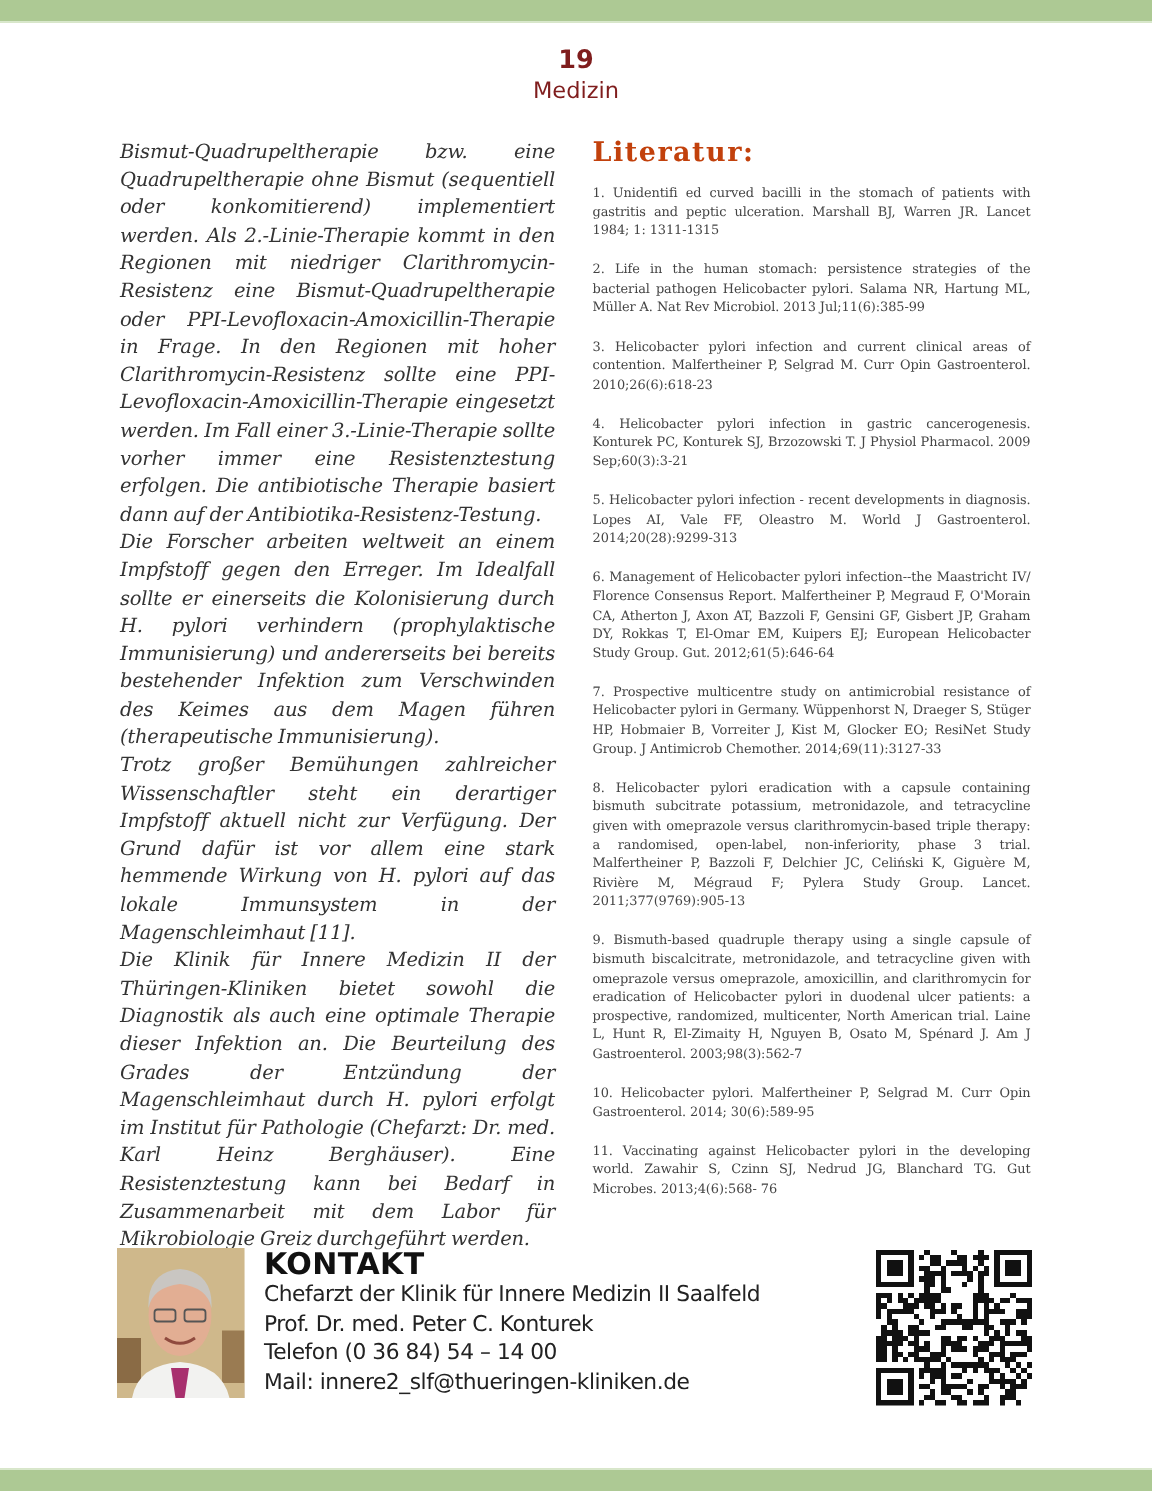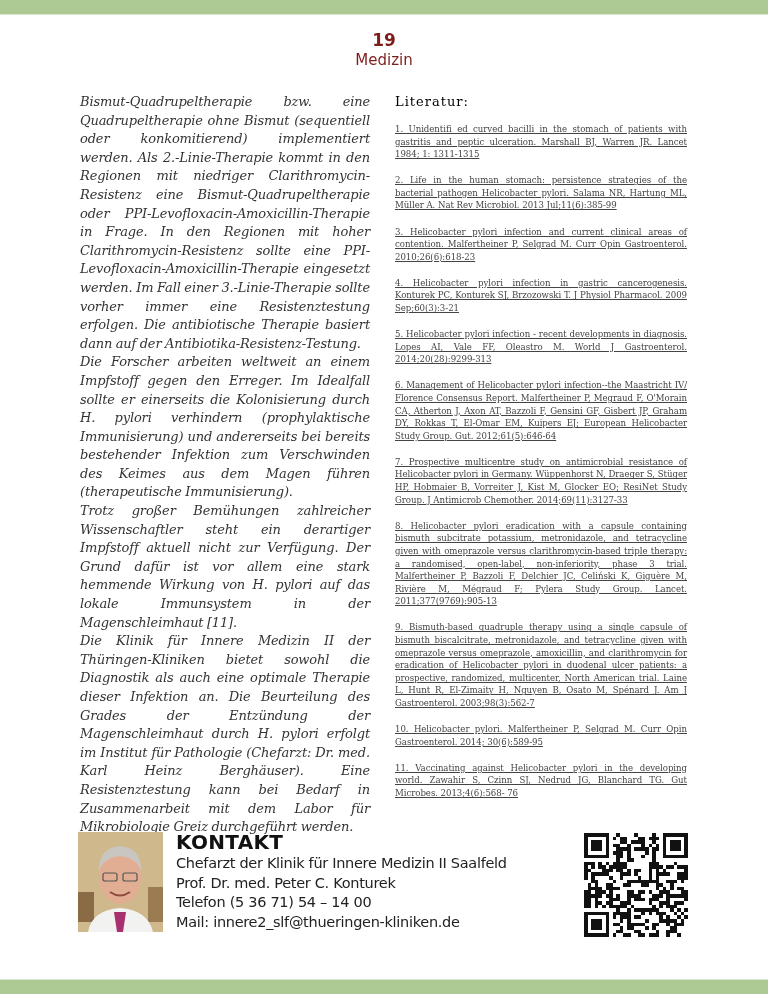--- a/index.html
+++ b/index.html
@@ -16,22 +16,22 @@
   .header .page-num { font-size: 17px; font-weight: bold; line-height: 20px; }
   .header .section { font-size: 15px; line-height: 20px; }
 
   .left-col { position: absolute; left: 80px; top: 93px; width: 290px;
     font-family: "DejaVu Serif", serif; font-size: 13px; line-height: 18.6px;
     text-align: justify; color: #333; letter-spacing: -0.15px; word-spacing: -0.5px; }
   .left-col p { margin: 0; font-style: italic; }
 
   .right-col { position: absolute; left: 395px; top: 93px; width: 292px;
     font-family: "DejaVu Serif", serif; color: #444; }
-  .lit-title { font-size: 13px; font-weight: normal; letter-spacing: 1px; margin: 0 0 12px 0; color:#000000; line-height: 18px; }
-  .ref { font-size: 8.6px; line-height: 12.6px; text-align: justify; margin: 0 0 13.5px 0; letter-spacing: -0.05px; text-decoration: underline; }
+  .lit-title { font-size: 18px; font-weight: bold; letter-spacing: 1px; margin: 0 0 12px 0; color:#c2410c; line-height: 18px; }
+  .ref { font-size: 8.6px; line-height: 12.6px; text-align: justify; margin: 0 0 13.5px 0; letter-spacing: -0.05px; }
 
   .contact { position: absolute; left: 78px; top: 830px; width: 480px; height: 110px; }
   .photo { position: absolute; left: 0; top: 2px; width: 85px; height: 100px; overflow: hidden;
     background: linear-gradient(180deg,#d4bf92 0%,#c9b083 60%,#b89b6d 100%); }
   .contact-text { position: absolute; left: 98px; top: 0; font-family: "DejaVu Sans", sans-serif; }
   .contact-title { font-size: 20px; font-weight: bold; color: #111; line-height: 24px; letter-spacing: 0.3px; }
   .contact-line { font-size: 14.5px; line-height: 19.5px; color: #222; white-space: nowrap; letter-spacing: -0.3px; }
 
   .qr { position: absolute; left: 584px; top: 833px; width: 104px; height: 104px; }
 </style>
@@ -79,21 +79,21 @@
       <path d="M21 40 Q20 16 42 14 Q64 16 63 40 Q60 26 42 24 Q24 26 21 40 Z" fill="#c9c6c2"></path>
       <rect x="25" y="41" width="14" height="8" rx="2" fill="none" stroke="#555" stroke-width="1.2"></rect>
       <rect x="45" y="41" width="14" height="8" rx="2" fill="none" stroke="#555" stroke-width="1.2"></rect>
       <path d="M32 60 Q42 67 52 60" fill="none" stroke="#8f4a3e" stroke-width="2"></path>
     </svg>
   </div>
   <div class="contact-text">
     <div class="contact-title">KONTAKT</div>
     <div class="contact-line">Chefarzt der Klinik für Innere Medizin II Saalfeld</div>
     <div class="contact-line">Prof. Dr. med. Peter C. Konturek</div>
-    <div class="contact-line">Telefon (5 36 71) 54 – 14 00</div>
+    <div class="contact-line">Telefon (0 36 84) 54 – 14 00</div>
     <div class="contact-line">Mail: innere2_slf@thueringen-kliniken.de</div>
   </div>
 </div>
 
 <div class="qr">
   <svg id="qr-svg" width="104" height="104" viewBox="0 0 29 29" shape-rendering="crispEdges">
       <rect x="0" y="0" width="1" height="1" fill="#111"></rect>
       <rect x="1" y="0" width="1" height="1" fill="#111"></rect>
       <rect x="2" y="0" width="1" height="1" fill="#111"></rect>
       <rect x="3" y="0" width="1" height="1" fill="#111"></rect>

